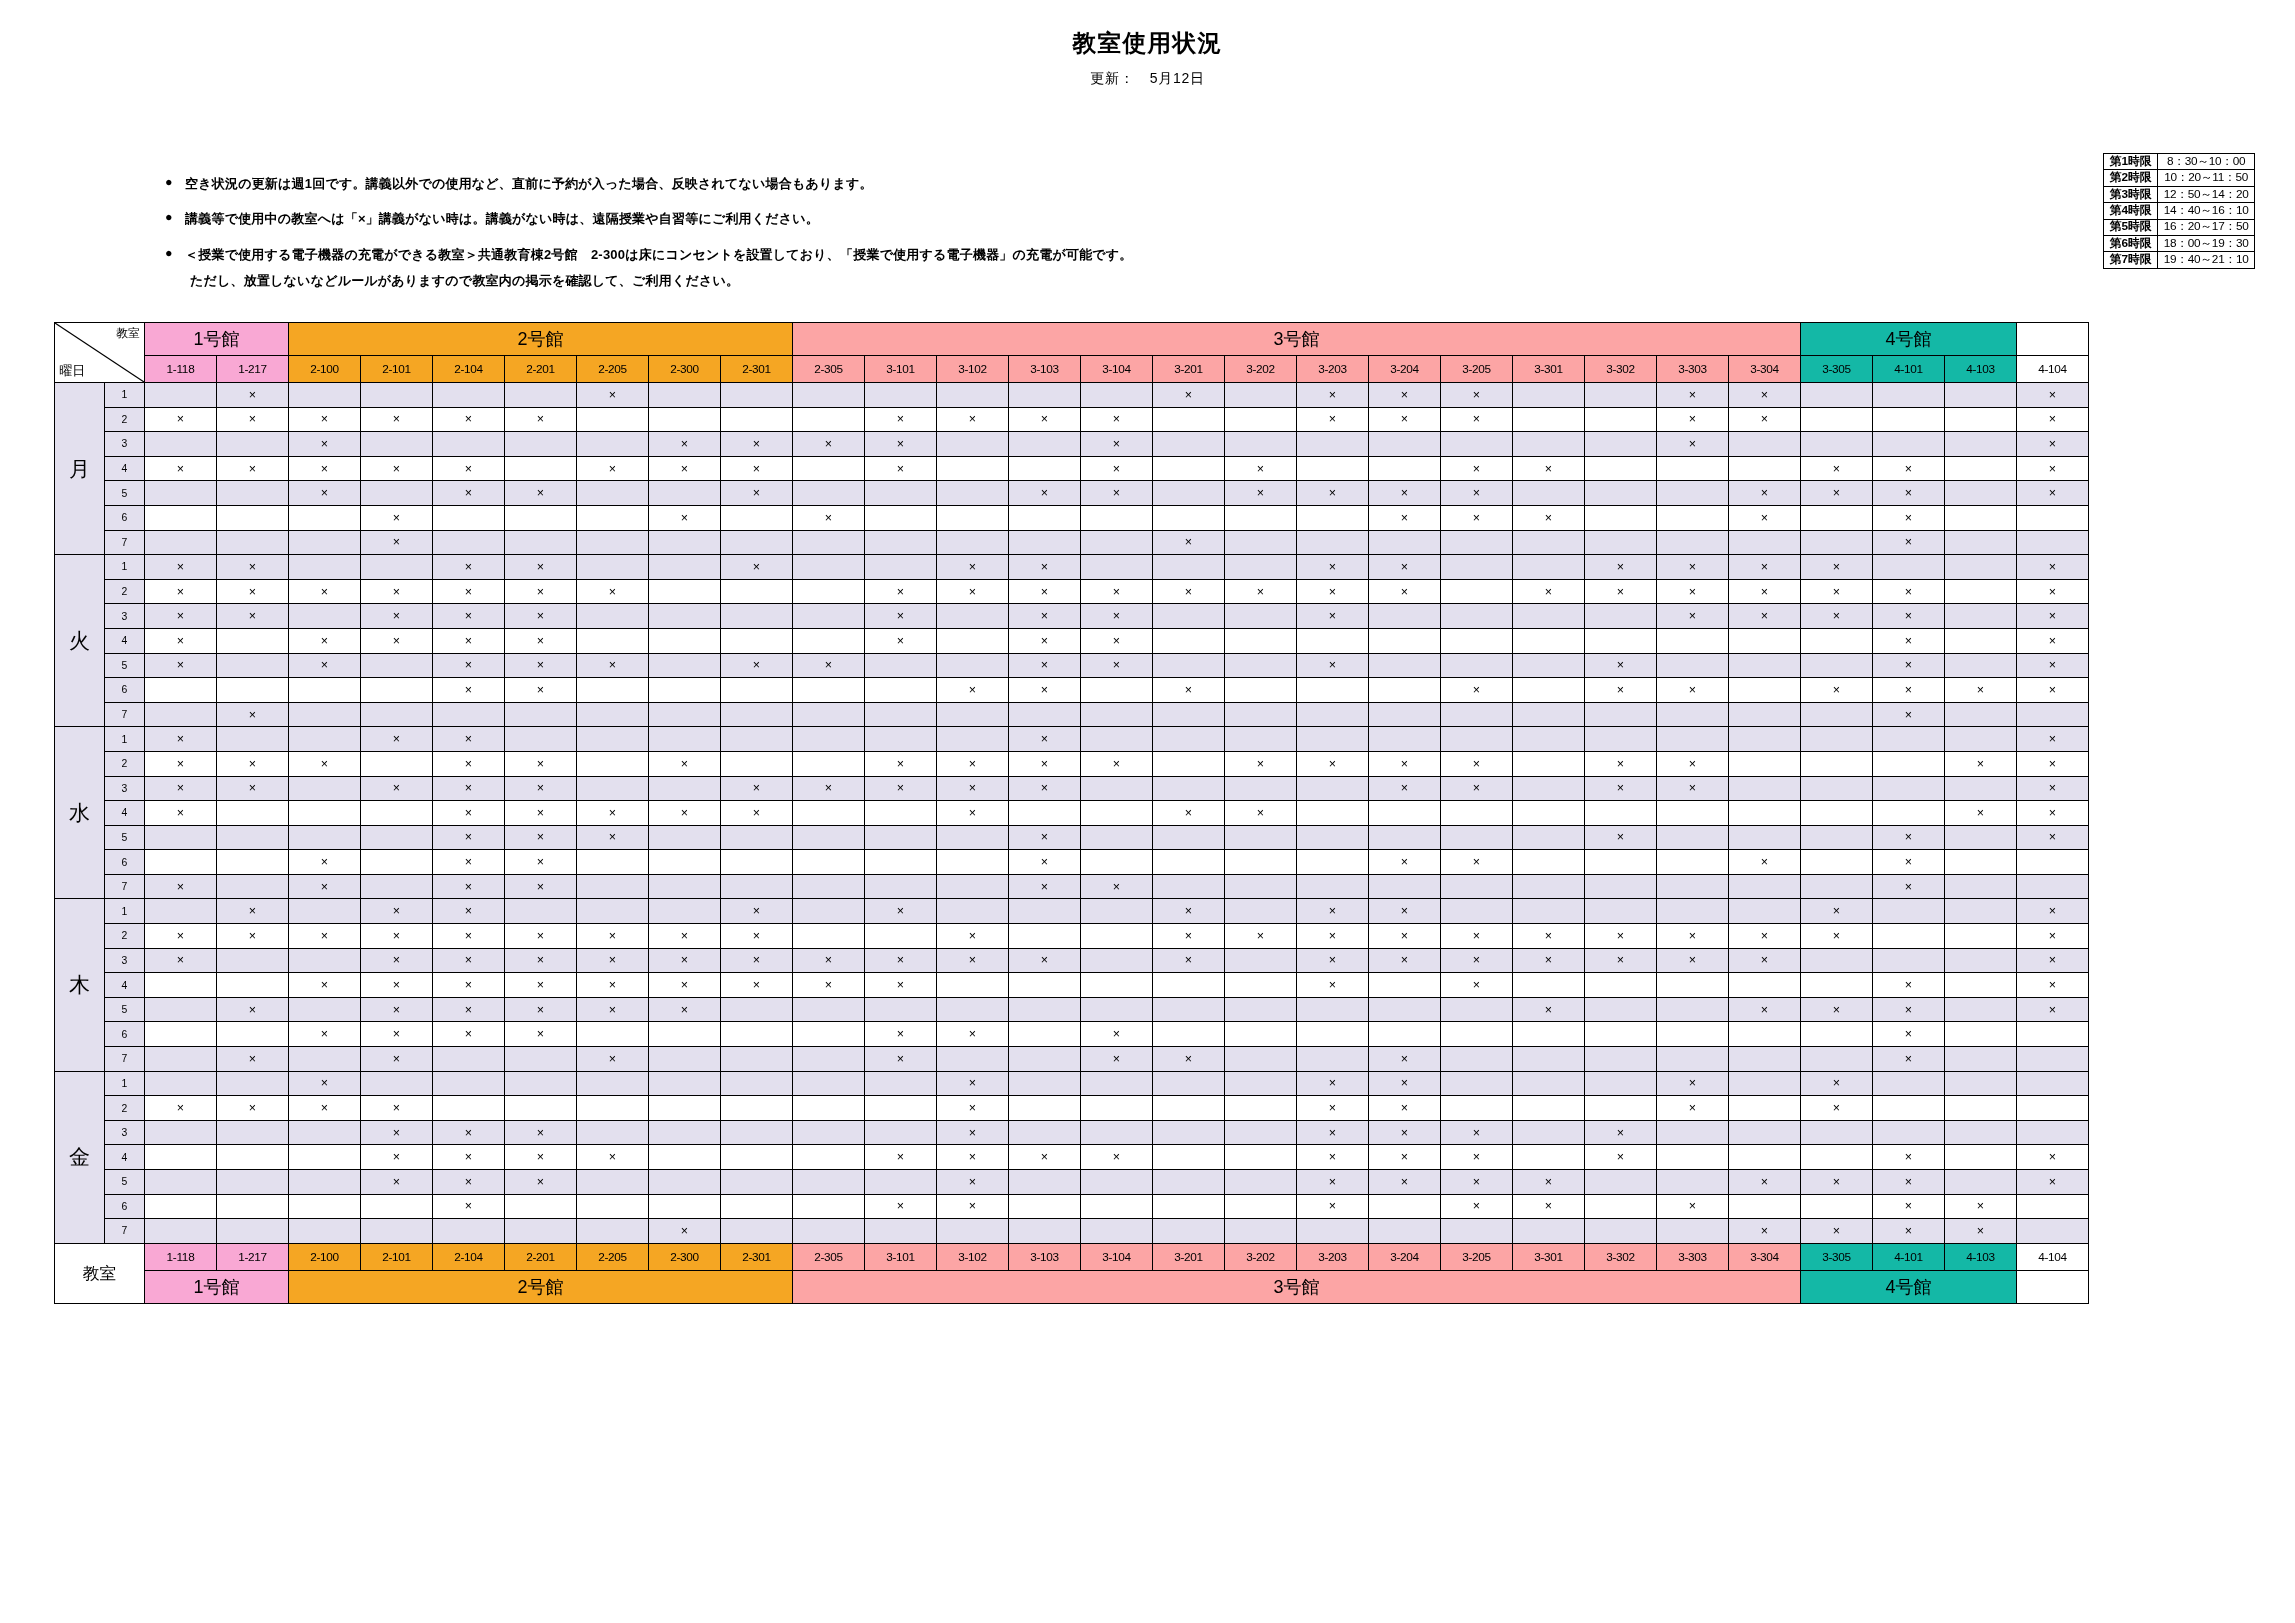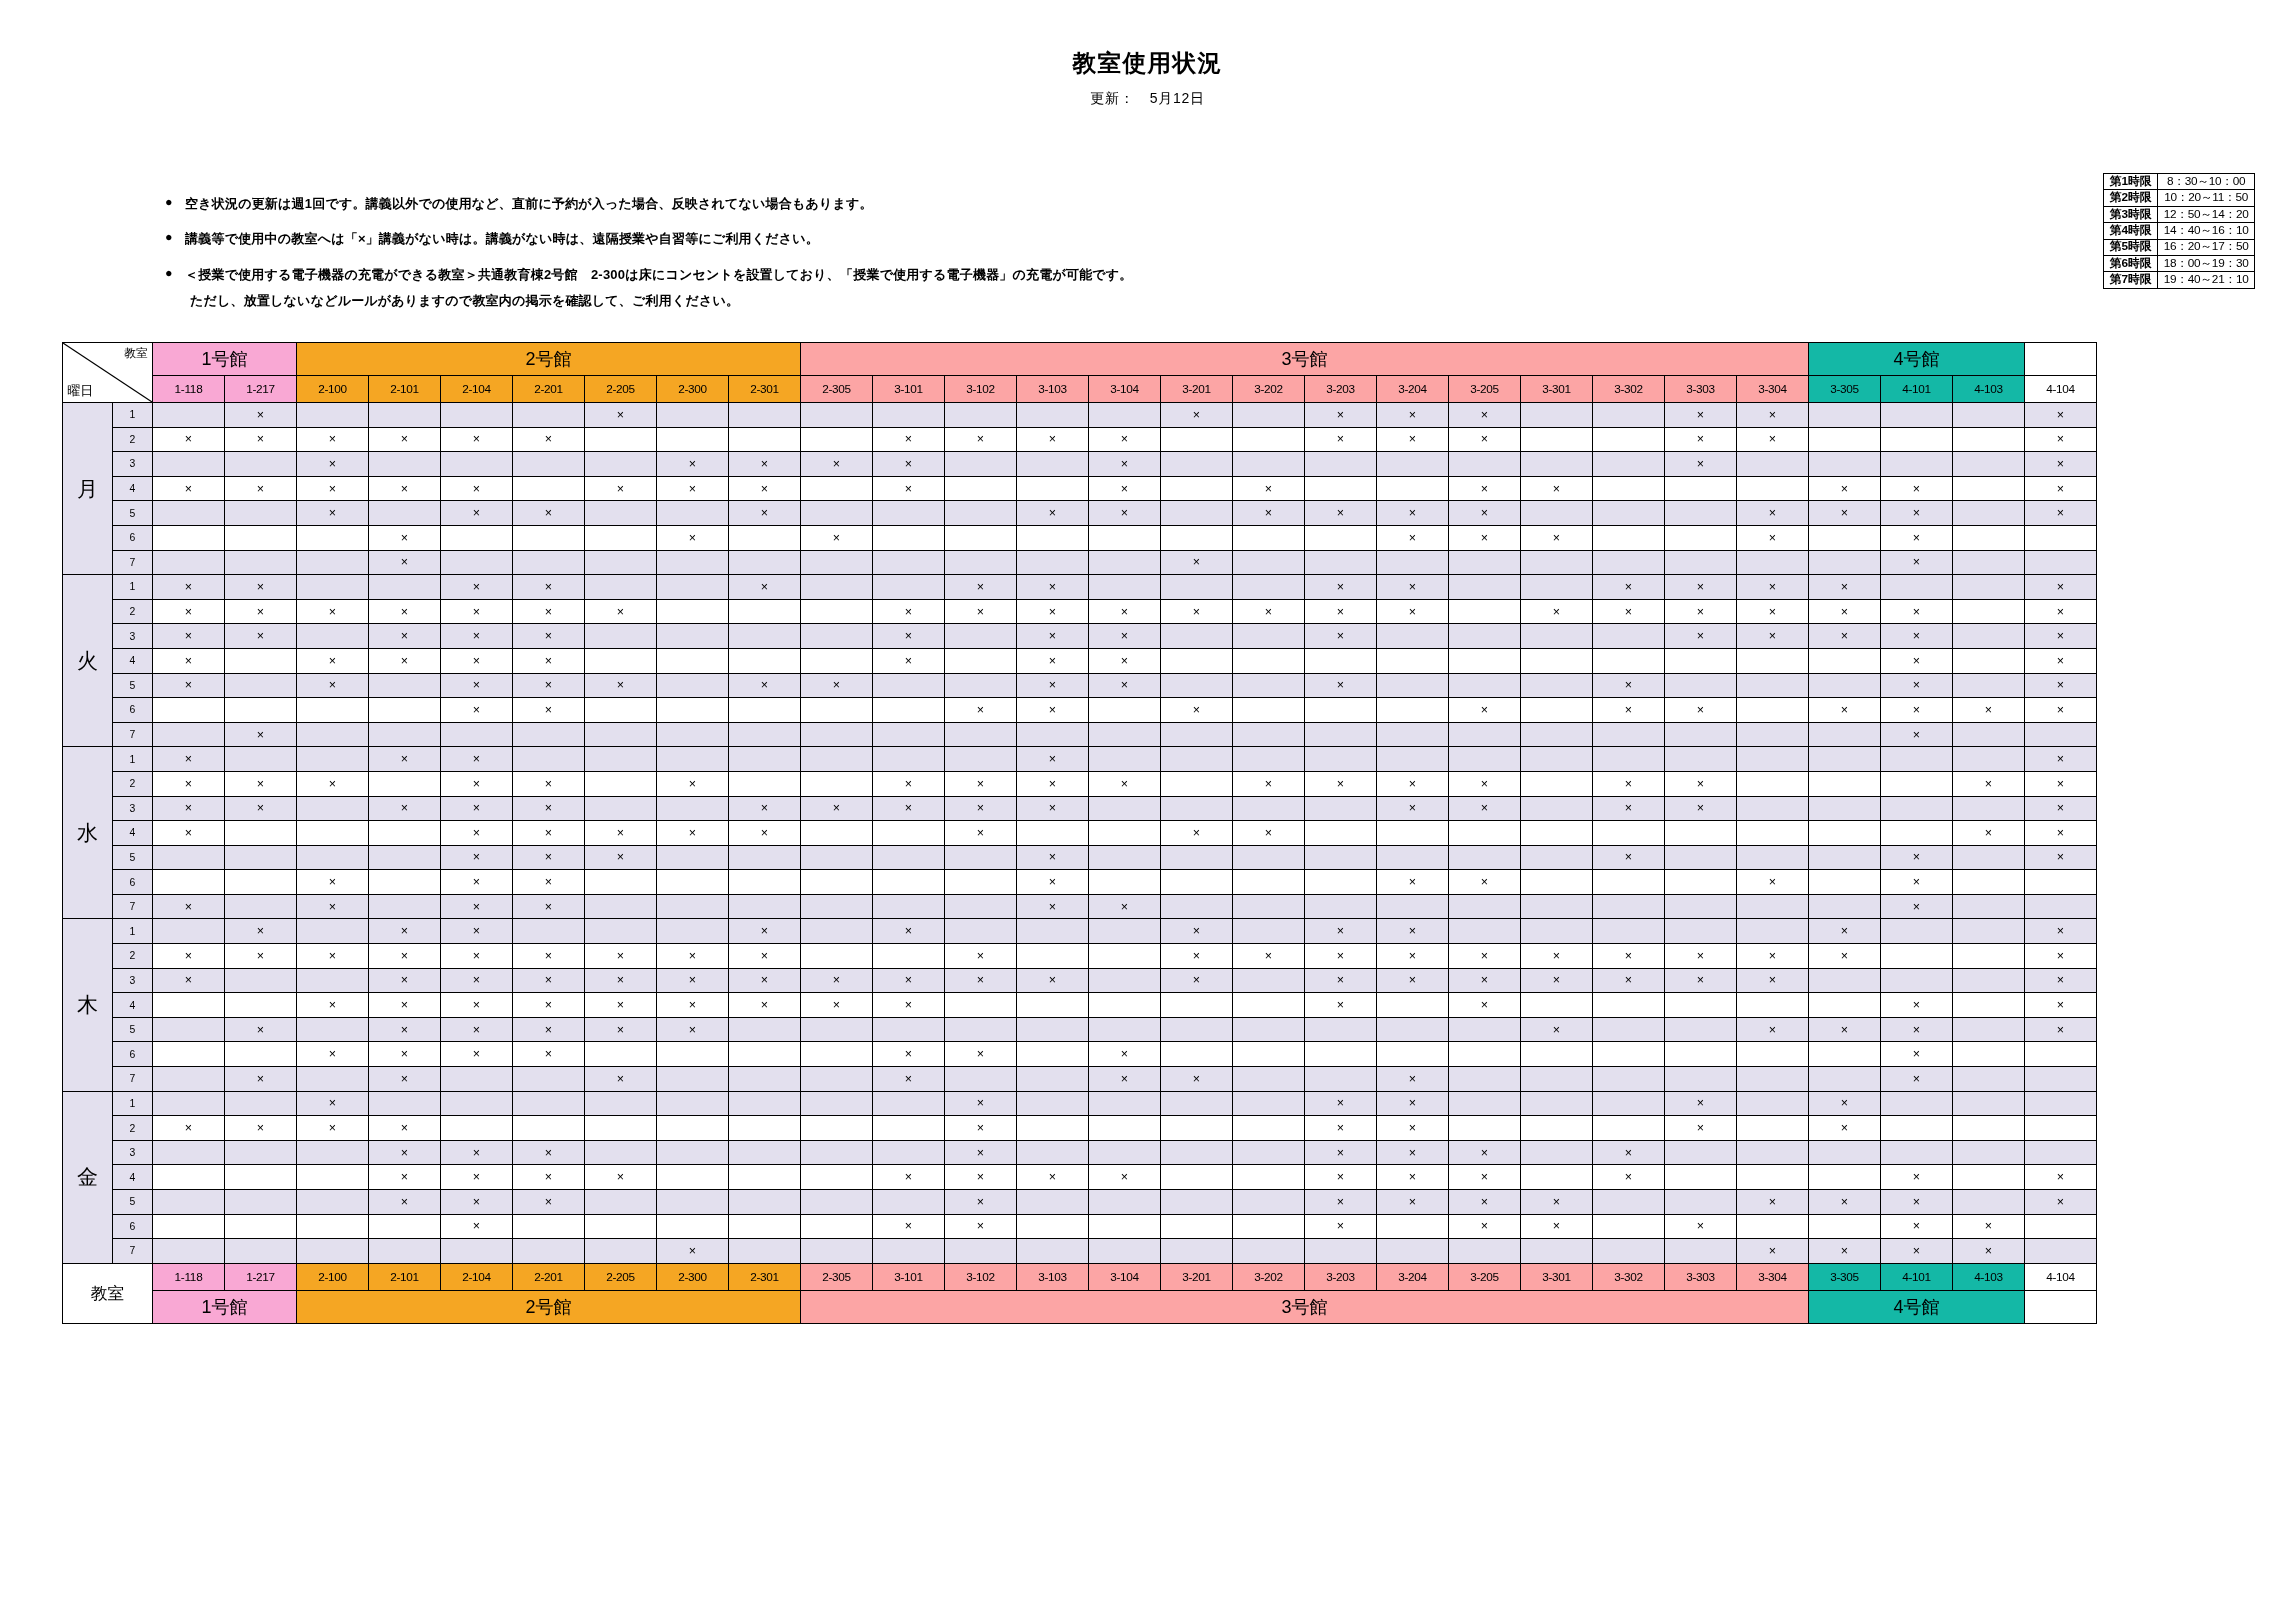--- a/index.html
+++ b/index.html
@@ -20,21 +20,21 @@
     width: 2295px;
     height: 1624px;
     padding: 0;
     box-sizing: border-box;
   }
   .title {
     text-align: center;
     font-size: 23.6px;
     font-weight: bold;
     letter-spacing: 1.4px;
-    margin-top: 47px;
+    margin-top: 27px;
   }
   .subtitle {
     text-align: center;
     font-size: 14px;
     margin-top: 11px;
     letter-spacing: 0.7px;
   }
   .subtitle .lbl { margin-right: 15.3px; }
 
   .notes {
@@ -79,21 +79,21 @@
     white-space: nowrap;
     height: 14px;
     line-height: 1.15;
   }
   .periods td.p-name { font-weight: bold; text-align: left; }
   .periods td.p-time { text-align: center; letter-spacing: -0.3px; }
 
   
   .grid-wrap {
     position: absolute;
-    left: 62px;
+    left: 54px;
     top: 295px;
     border-radius: 26px;
   }
   table.grid {
     border-collapse: collapse;
     table-layout: fixed;
     font-size: 11.8px;
   }
   table.grid td, table.grid th {
     border: 0.7px solid #000;

